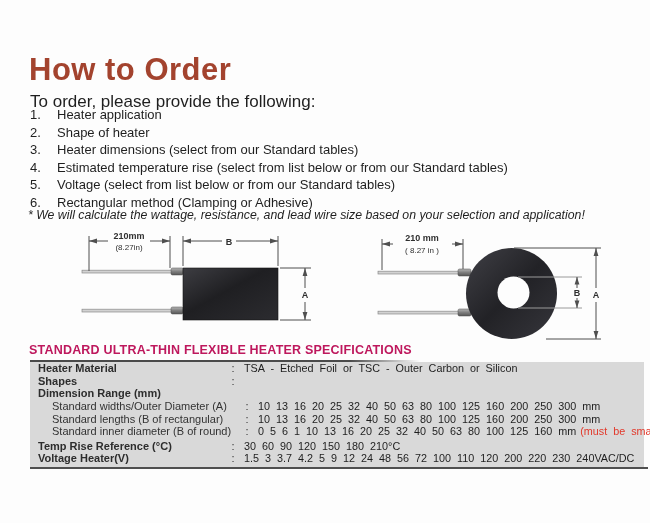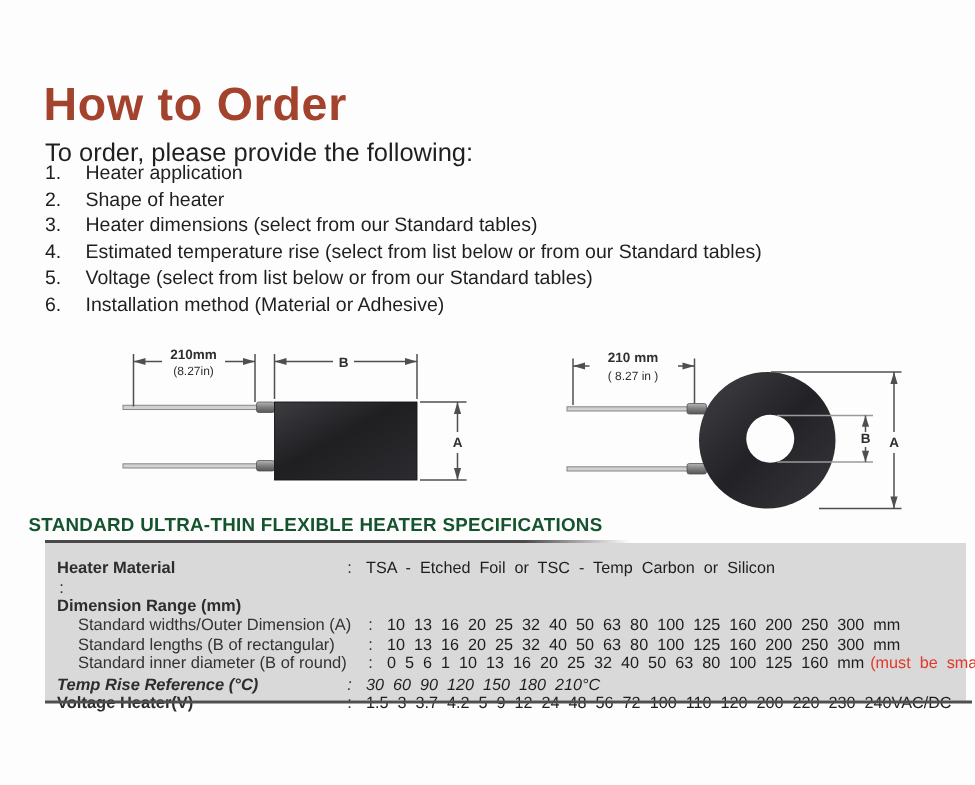--- a/index.html
+++ b/index.html
@@ -19,42 +19,42 @@
   .note{
     position:absolute;left:28px;top:208px;font-size:12.3px;font-style:italic;color:#1f1f1f;
   }
   .diagram{position:absolute;}
   .dg-rect{left:58px;top:228px;}
   .dg-round{left:358px;top:228px;}
   svg text{font-family:"Liberation Sans",sans-serif;fill:#2f2f2f;}
   .dim-b{font-size:9px;font-weight:bold;}
   .dim-s{font-size:8px;}
   .specs-heading{
-    position:absolute;left:19px;top:343px;font-size:12.5px;font-weight:bold;
-    color:#14532d;letter-spacing:0.2px;
+    position:absolute;left:29px;top:343px;font-size:12.5px;font-weight:bold;
+    color:#be185d;letter-spacing:0.2px;
   }
   .spec-table{
     position:absolute;left:30px;top:362px;width:614px;height:105px;
-    background:#d9d9d9;padding-top:11px;box-sizing:border-box;
+    background:#d9d9d9;padding-top:0;box-sizing:border-box;
   }
   .tborder-top{
     position:absolute;left:30px;top:360px;width:390px;height:2px;
     background:linear-gradient(to right,#4a4a4a 82%,rgba(74,74,74,0));
   }
   .tborder-bottom{
     position:absolute;left:30px;top:467px;width:618px;height:2px;background:#4f4f4f;
   }
   .spec-row{display:flex;height:12.7px;line-height:12.8px;font-size:11px;align-items:flex-start;}
   .spec-row .lbl{width:184px;flex:none;padding-left:8px;font-weight:bold;color:#2d2d2d;
     white-space:nowrap;}
   .spec-row.indent .lbl{padding-left:22px;font-weight:normal;color:#333;}
   .spec-row .colon{width:22px;flex:none;text-align:center;color:#333;}
   .spec-row .val{flex:1;color:#1e1e1e;word-spacing:3px;white-space:nowrap;font-size:10.8px;}
   .spec-row .val .rednote{color:#e2392b;margin-left:4px;}
-  .spec-row.tall{margin-top:1.5px;font-style:italic;}
+  .spec-row.tall{margin-top:1.5px;}
 </style>
 </head>
 <body>
 
 <div class="page">
 
   <div class="title">How to Order</div>
   <div class="intro">To order, please provide the following:</div>
 
   <div class="order-list">
@@ -73,24 +73,25 @@
     <div class="order-item">
       <span class="num">4.</span>
       <span>Estimated temperature rise (select from list below or from our Standard tables)</span>
     </div>
     <div class="order-item">
       <span class="num">5.</span>
       <span>Voltage (select from list below or from our Standard tables)</span>
     </div>
     <div class="order-item">
       <span class="num">6.</span>
-      <span>Installation method (Material or Adhesive)</span>
+      <span>Rectangular method (Clamping or Adhesive)</span>
     </div>
   </div>
 
+  <div class="note">* We will calculate the wattage, resistance, and lead wire size based on your selection and application!</div>
 
   <svg class="diagram dg-rect" width="258" height="104" viewBox="0 0 258 104">
     <defs>
       <linearGradient id="heaterRect" x1="0" y1="0" x2="1" y2="1">
         <stop offset="0" stop-color="#3d3d42"></stop>
         <stop offset="0.45" stop-color="#1f1f22"></stop>
         <stop offset="1" stop-color="#2c2c30"></stop>
       </linearGradient>
       <linearGradient id="ferrule" x1="0" y1="0" x2="0" y2="1">
         <stop offset="0" stop-color="#b5b5b5"></stop>
@@ -189,32 +190,33 @@
     <text class="dim-b" x="238" y="70" text-anchor="middle">A</text>
   </svg>
 
   <div class="specs-heading">STANDARD ULTRA-THIN FLEXIBLE HEATER SPECIFICATIONS</div>
 
   <div class="tborder-top"></div>
   <div class="spec-table">
     <div class="spec-row">
       <span class="lbl">Heater Material</span>
       <span class="colon">:</span>
-      <span class="val">TSA - Etched Foil or TSC - Temp Carbon or Silicon</span>
-    </div>
-    <div class="spec-row">
+      <span class="val">TSA - Etched Foil or TSC - Outer Carbon or Silicon</span>
+    </div>
+    <div class="spec-row">
+      <span class="lbl">Shapes</span>
       <span class="colon">:</span>
     </div>
     <div class="spec-row">
       <span class="lbl">Dimension Range (mm)</span>
       <span class="colon"></span>
       <span class="val"></span>
     </div>
     <div class="spec-row indent">
-      <span class="lbl">Standard widths/Outer Dimension (A)</span>
+      <span class="lbl">Standard widths/Outer Diameter (A)</span>
       <span class="colon">:</span>
       <span class="val">10 13 16 20 25 32 40 50 63 80 100 125 160 200 250 300 mm</span>
     </div>
     <div class="spec-row indent">
       <span class="lbl">Standard lengths (B of rectangular)</span>
       <span class="colon">:</span>
       <span class="val">10 13 16 20 25 32 40 50 63 80 100 125 160 200 250 300 mm</span>
     </div>
     <div class="spec-row indent">
       <span class="lbl">Standard inner diameter (B of round)</span>

